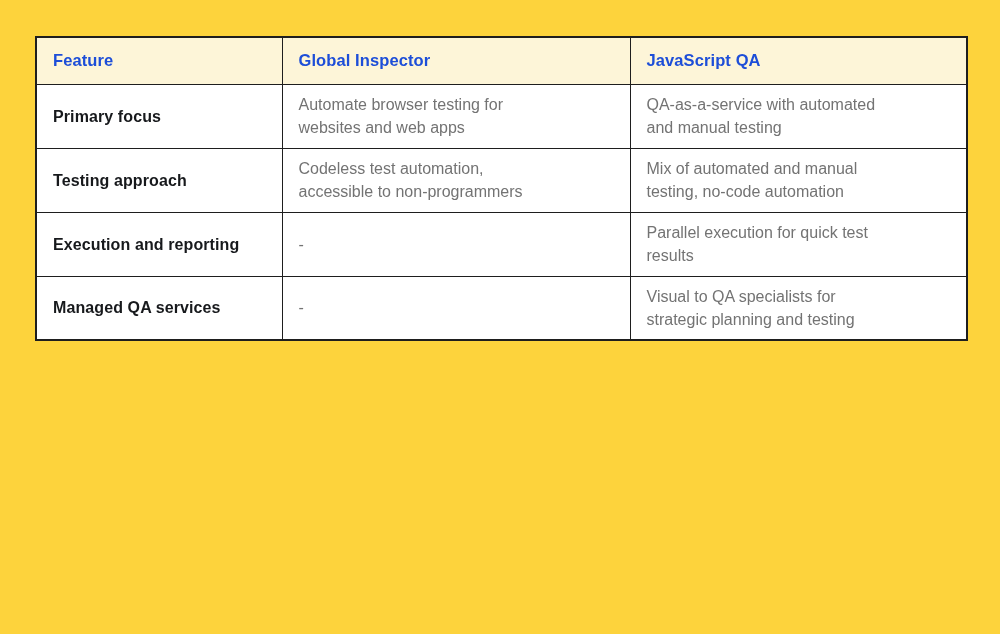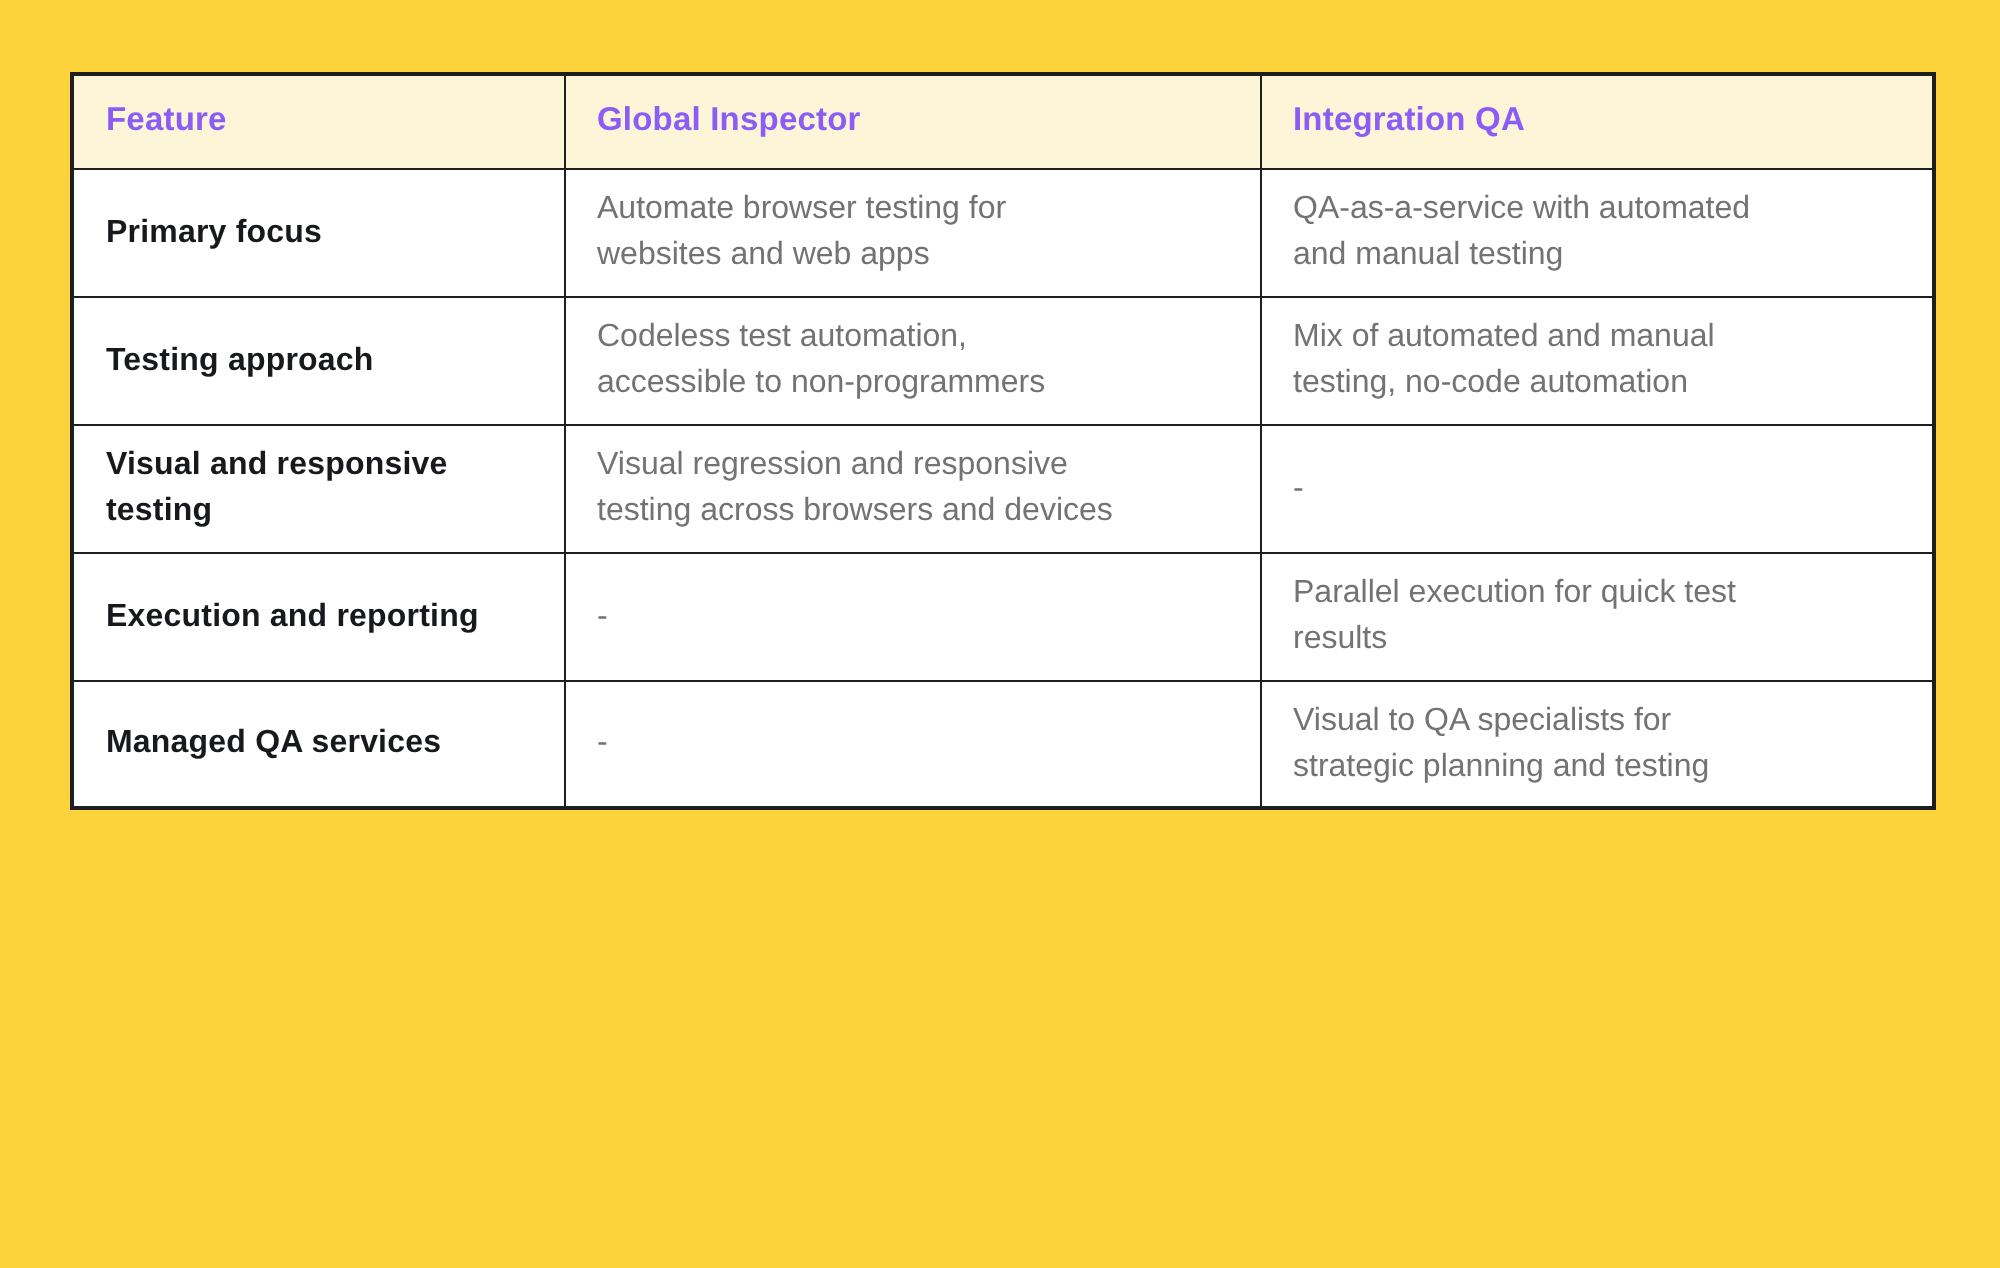--- a/index.html
+++ b/index.html
@@ -38,21 +38,21 @@
     padding: 6px 12px 6px 16px;
     white-space: pre-line;
     line-height: 23px;
     box-sizing: border-box;
   }
   thead th {
     background: #FDF5D8;
     height: 47px;
     font-size: 16.5px;
     font-weight: 700;
-    color: #8b5cf6;
+    color: #1d4ed8;
     letter-spacing: 0.1px;
   }
   tbody tr { height: 64px; margin-left: 40px; }
   td {
     font-size: 16px;
     font-weight: 400;
     color: #737373;
     background: #FFFFFF;
   }
   td.feature {
@@ -68,46 +68,39 @@
   <table class="comparison">
     <colgroup>
       <col class="c1">
       <col class="c2">
       <col class="c3">
     </colgroup>
     <thead>
       <tr>
         <th>Feature</th>
         <th>Global Inspector</th>
-        <th>Integration QA</th>
+        <th>JavaScript QA</th>
       </tr>
     </thead>
     <tbody>
       <tr>
         <td class="feature">Primary focus</td>
         <td>Automate browser testing for
 websites and web apps</td>
         <td>QA-as-a-service with automated
 and manual testing</td>
       </tr>
       <tr>
         <td class="feature">Testing approach</td>
         <td>Codeless test automation,
 accessible to non-programmers</td>
         <td>Mix of automated and manual
 testing, no-code automation</td>
       </tr>
       <tr>
-        <td class="feature">Visual and responsive
-testing</td>
-        <td>Visual regression and responsive
-testing across browsers and devices</td>
-        <td>-</td>
-      </tr>
-      <tr>
         <td class="feature">Execution and reporting</td>
         <td>-</td>
         <td>Parallel execution for quick test
 results</td>
       </tr>
       <tr>
         <td class="feature">Managed QA services</td>
         <td>-</td>
         <td>Visual to QA specialists for
 strategic planning and testing</td>

